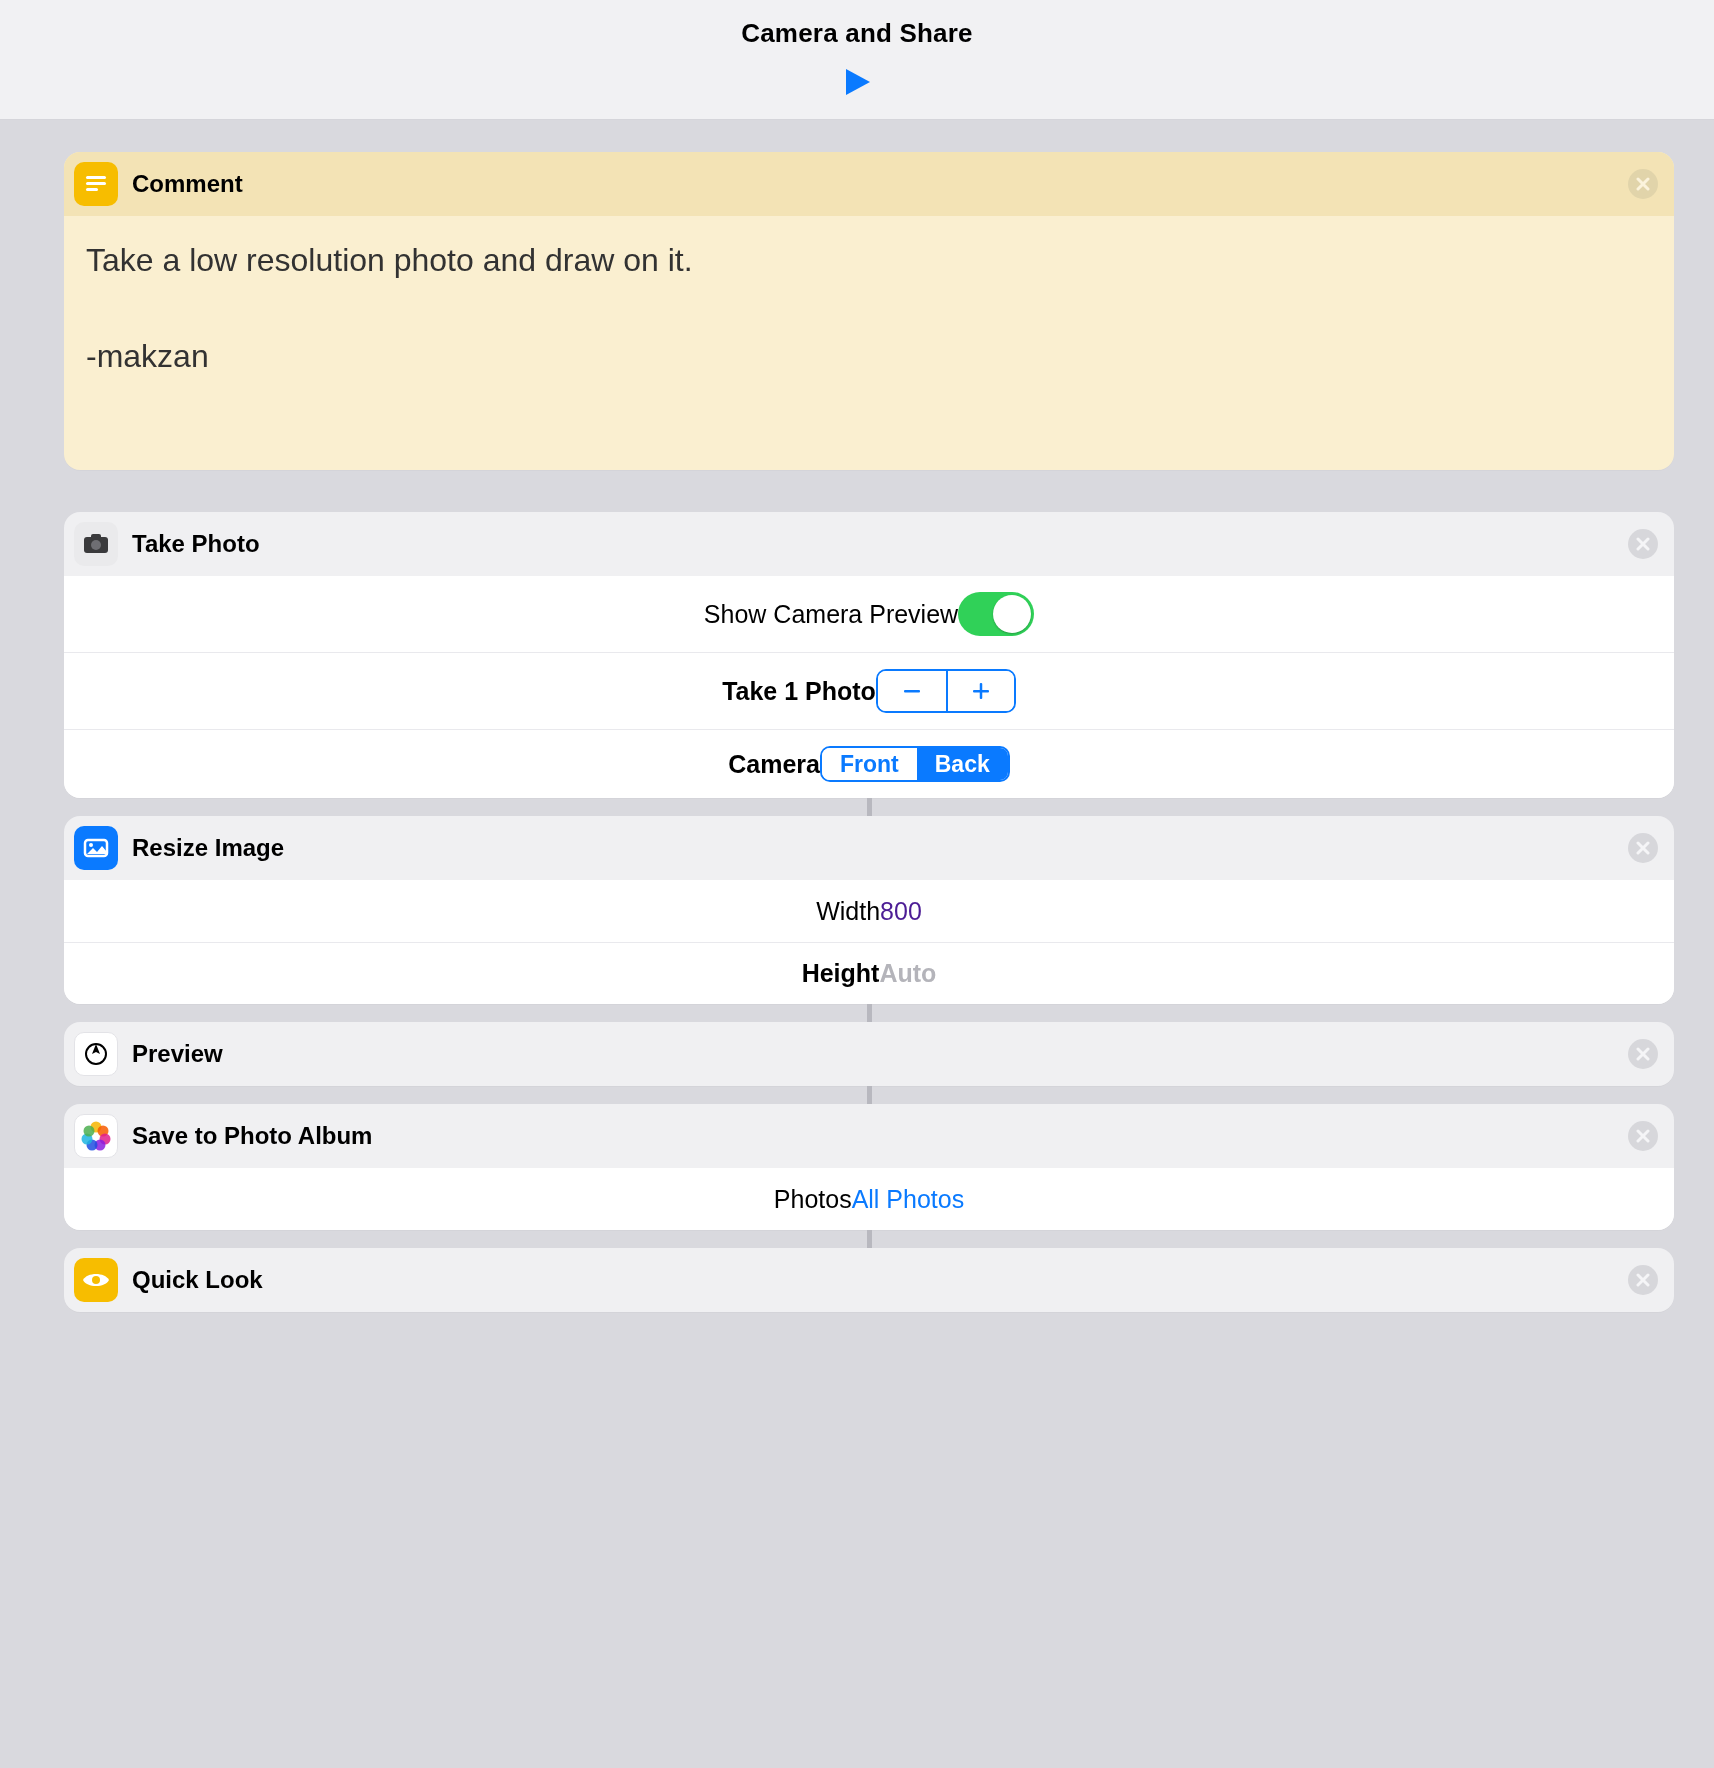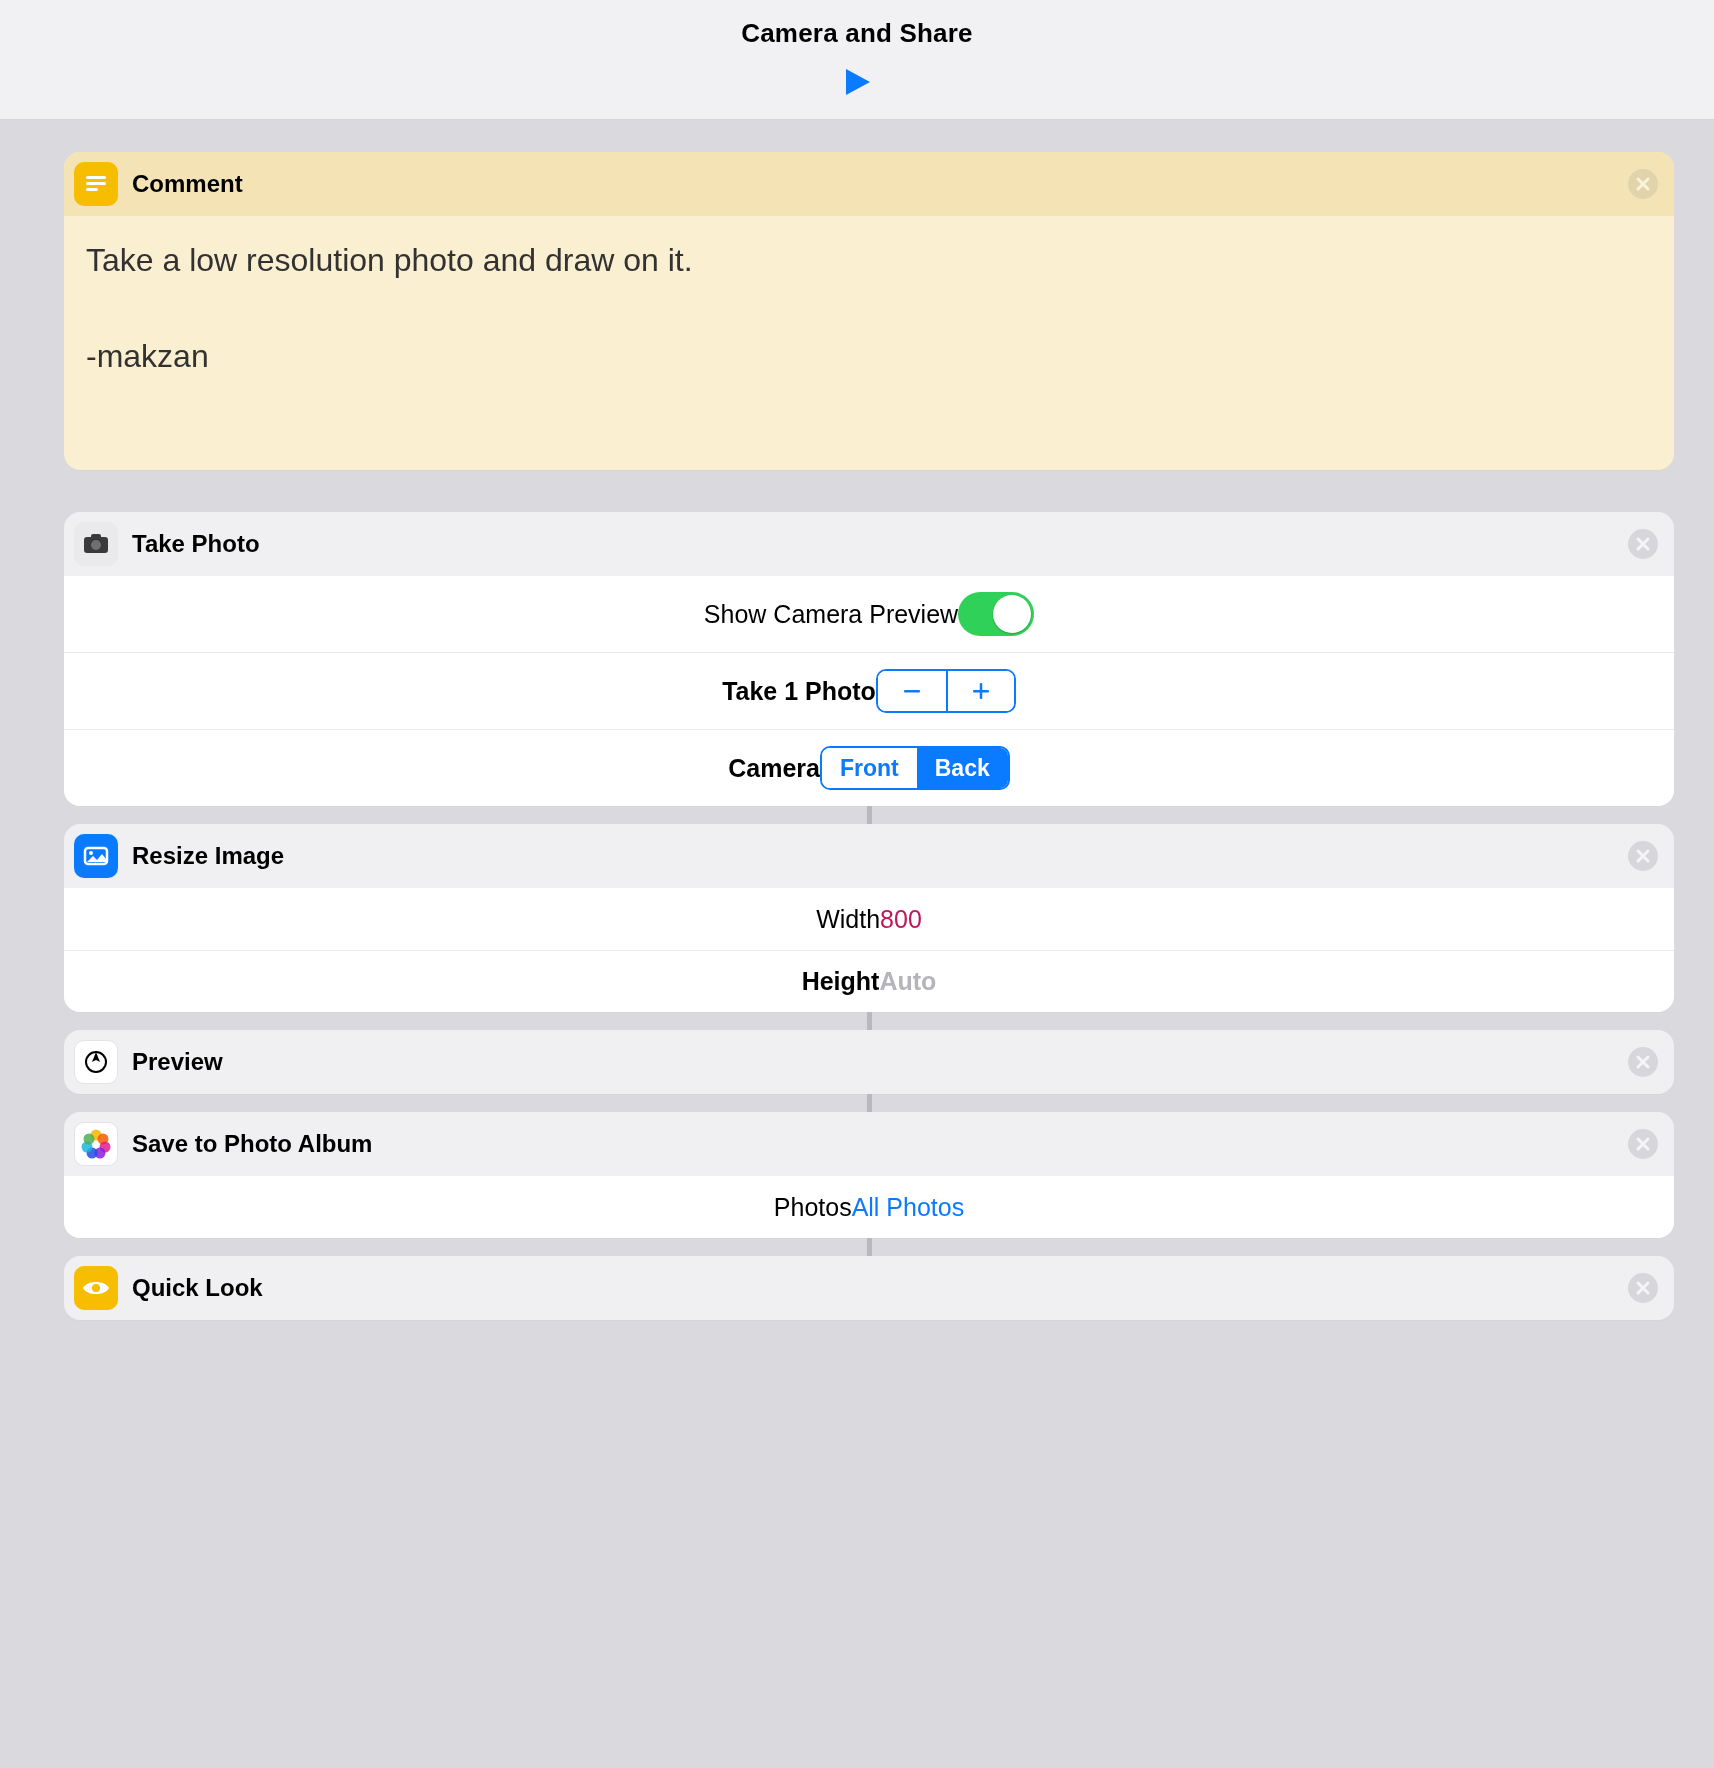--- a/index.html
+++ b/index.html
@@ -122,21 +122,21 @@
   .row + .row {
     border-top: 1px solid #e9e9ed;
     font-weight: bold;
   }
   .row-label {
     font-size: 25px;
     color: #000;
   }
   .row-value {
     font-size: 25px;
-    color: #be185d;
+    color: #4c1d95;
   }
   .row-value.muted { color: #b4b4ba; }
   .row-value.link { color: #0a7aff; }
 
   
   .toggle {
     width: 76px;
     height: 44px;
     border-radius: 22px;
     background: #30d158;
@@ -173,21 +173,21 @@
   .stepper .btn + .btn {
     border-left: 2px solid #0a7aff;
   }
 
   
   .segmented {
     display: flex;
     border: 2px solid #0a7aff;
     border-radius: 10px;
     overflow: hidden;
-    height: 44px;
+    height: 36px;
   }
   .segmented .seg {
     padding: 0 18px;
     display: flex;
     align-items: center;
     justify-content: center;
     font-size: 23px;
     background: #fff;
     color: #0a7aff;
   }

